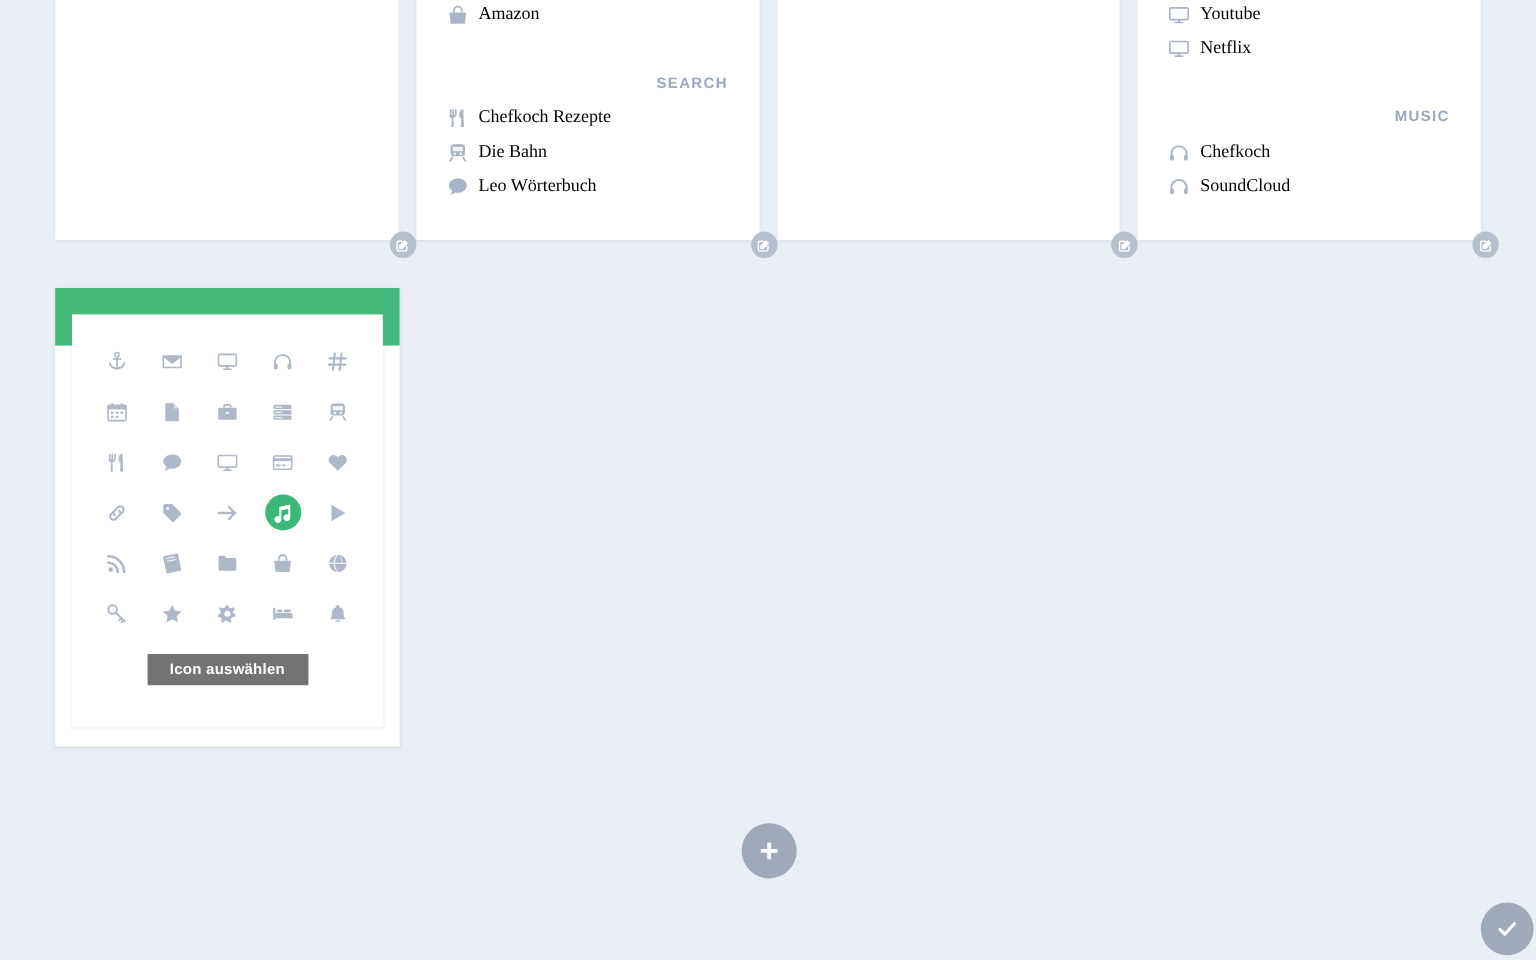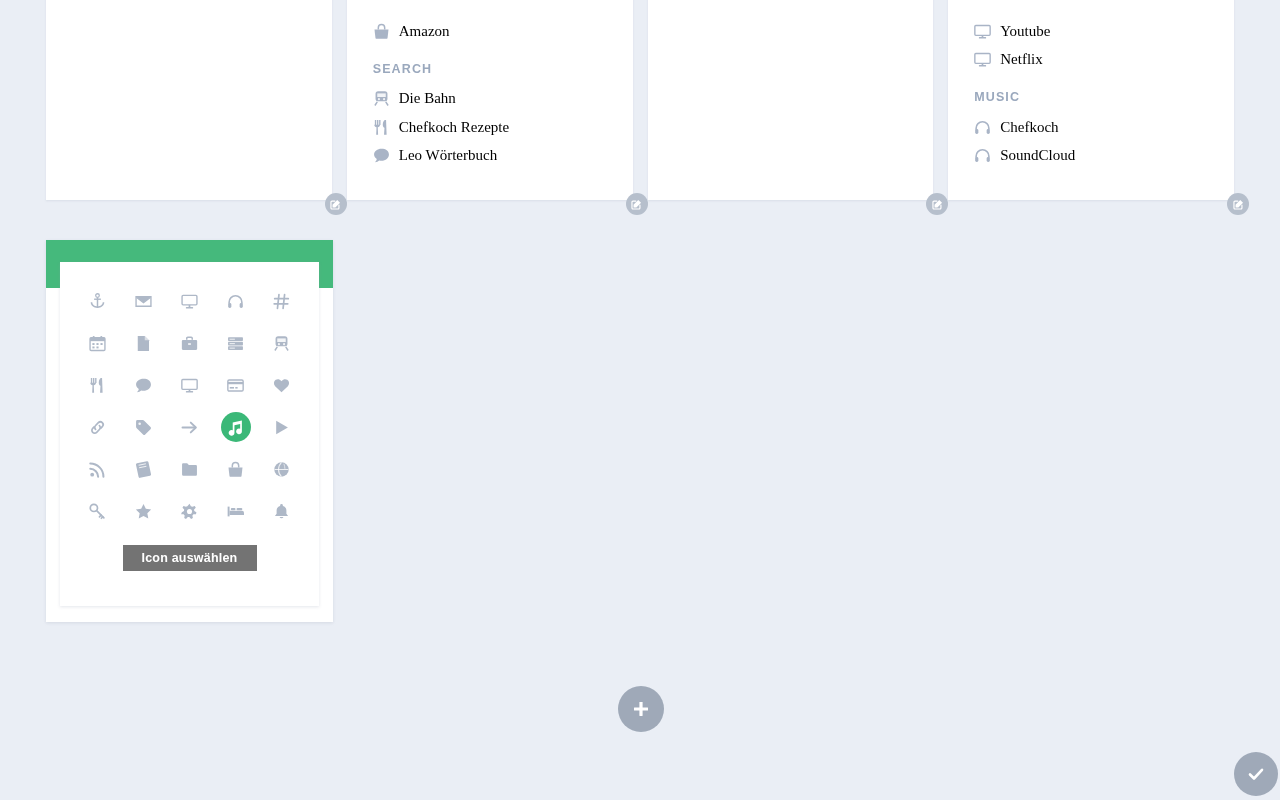--- a/index.html
+++ b/index.html
@@ -28,21 +28,22 @@
     display: flex;
     flex-direction: column;
     justify-content: flex-end;
   }
   .card-inner { width: 100%; }
   .sec-head {
     font-size: 12.5px;
     font-weight: bold;
     letter-spacing: 1.1px;
     color: #9aa8bd;
-    margin: 16px 0 9px 0;
+    margin: 35px 0 9px 0;
+    text-align: right;
   }
   .link-row {
     display: flex;
     align-items: center;
     height: 28.5px;
   }
   .link-ico {
     width: 22px; height: 16px;
     flex: 0 0 22px;
     color: #a9b4c6;
@@ -159,38 +160,38 @@
                 <path d="M1.4 6h13.2l-1 8.6H2.4z"></path>
                 <rect x="2.8" y="12.4" width="10.4" height="2.2"></rect>
               </svg>
             </span>
             <span class="link-txt">Amazon</span>
           </div>
           <div class="sec-head">SEARCH</div>
           <div class="link-row">
             <span class="link-ico">
               <svg width="17" height="17" viewBox="0 0 16 16" fill="currentColor">
+                <path d="M2.4 1v4.6M4.4 1v4.6M6.4 1v4.6" stroke="currentColor" stroke-width="1.3" fill="none"></path>
+                <path d="M1.2 5.4c0 1.4 1 2.2 2.1 2.4l-.3 7.1h1.8l-.3-7.1c1.1-.2 2.1-1 2.1-2.4z"></path>
+                <path d="M11.6 1c-1.4 0-2.4 2-2.4 4.4 0 1.6.7 2.6 1.6 2.9l-.4 6.6h2.4l-.5-14z"></path>
+              </svg>
+            </span>
+            <span class="link-txt">Chefkoch Rezepte</span>
+          </div>
+          <div class="link-row">
+            <span class="link-ico">
+              <svg width="17" height="17" viewBox="0 0 16 16" fill="currentColor">
                 <rect x="2.4" y="1.2" width="11.2" height="9.4" rx="2.4"></rect>
                 <rect x="4" y="3.2" width="8" height="3.4" fill="#ffffff" opacity="0.85"></rect>
                 <circle cx="5.6" cy="8.6" r="1" fill="#ffffff" opacity="0.85"></circle>
                 <circle cx="10.4" cy="8.6" r="1" fill="#ffffff" opacity="0.85"></circle>
                 <path d="M4 11.2 1.8 14.6M12 11.2l2.2 3.4" stroke="currentColor" stroke-width="1.4" fill="none"></path>
               </svg>
             </span>
             <span class="link-txt">Die Bahn</span>
-          </div>
-          <div class="link-row">
-            <span class="link-ico">
-              <svg width="17" height="17" viewBox="0 0 16 16" fill="currentColor">
-                <path d="M2.4 1v4.6M4.4 1v4.6M6.4 1v4.6" stroke="currentColor" stroke-width="1.3" fill="none"></path>
-                <path d="M1.2 5.4c0 1.4 1 2.2 2.1 2.4l-.3 7.1h1.8l-.3-7.1c1.1-.2 2.1-1 2.1-2.4z"></path>
-                <path d="M11.6 1c-1.4 0-2.4 2-2.4 4.4 0 1.6.7 2.6 1.6 2.9l-.4 6.6h2.4l-.5-14z"></path>
-              </svg>
-            </span>
-            <span class="link-txt">Chefkoch Rezepte</span>
           </div>
           <div class="link-row">
             <span class="link-ico">
               <svg width="17" height="17" viewBox="0 0 16 16" fill="currentColor">
                 <path d="M8 1.6c-3.9 0-7 2.4-7 5.4 0 1.7 1 3.2 2.6 4.2-.2 1-.8 2.2-1.8 3.2 1.7-.2 3.2-.9 4.2-1.7.6.1 1.3.2 2 .2 3.9 0 7-2.4 7-5.9S11.9 1.6 8 1.6z"></path>
               </svg>
             </span>
             <span class="link-txt">Leo Wörterbuch</span>
           </div>
         </div>

